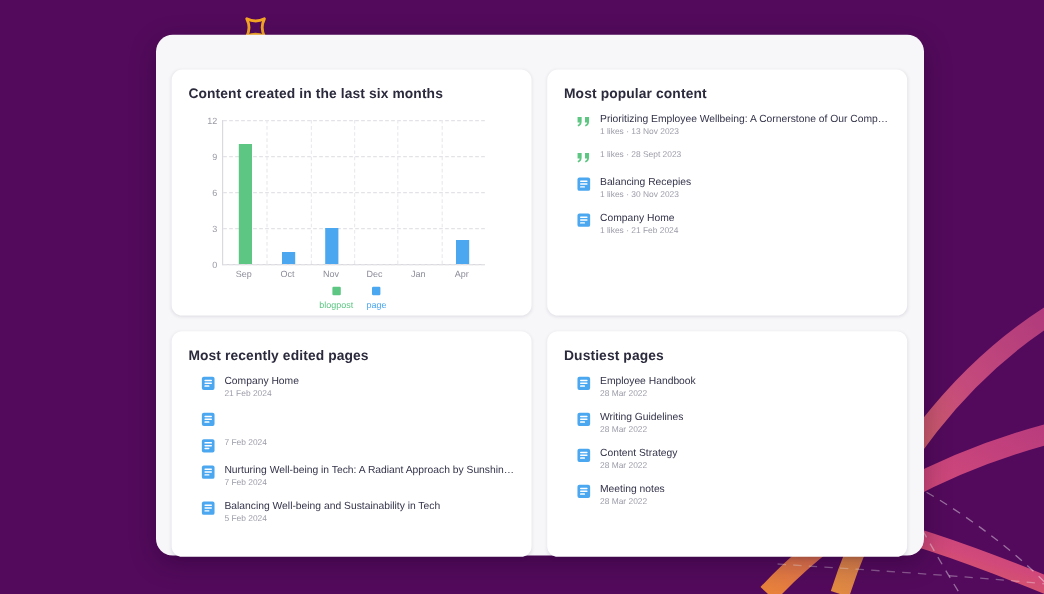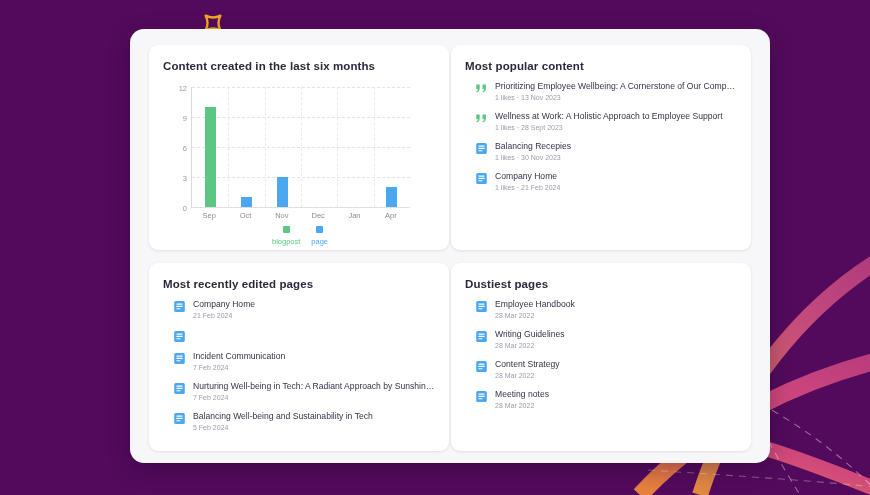--- a/index.html
+++ b/index.html
@@ -52,26 +52,25 @@
     background: #F7F7F9;
     border-radius: 14px;
     box-shadow: 0 6px 22px rgba(20,0,30,0.30);
     z-index: 4;
     padding: 0;
     box-sizing: border-box;
   }
   .grid {
     position: absolute;
     left: 13px;
-    top: 16px;
+    top: 29px;
     width: 614px;
     display: flex;
     flex-wrap: wrap;
-    gap: 13px 2px;
-    justify-content: center;
+    gap: 13px 13px;
   }
   .panel {
     width: 300px;
     background: #FFFFFF;
     border-radius: 9px;
     box-shadow: 0 1px 3px rgba(30,20,60,0.10);
     box-sizing: border-box;
     padding: 14px 14px 10px 14px;
   }
   .panel.tall { height: 205px; }
@@ -332,21 +331,20 @@
                 <span class="item-title">Prioritizing Employee Wellbeing: A Cornerstone of Our Company C...</span>
                 <span class="item-meta">1 likes · 13 Nov 2023</span>
               </span>
             </li>
             <li class="list-item">
               <svg class="item-icon" viewBox="0 0 16 16">
                 <path d="M1.6 3.2h4.2v4.4c0 2.6-1.3 4.3-3.6 5.2l-.6-1.4c1.4-.6 2.1-1.5 2.2-2.6H1.6V3.2z" fill="#5CC682"></path>
                 <path d="M9.2 3.2h4.2v4.4c0 2.6-1.3 4.3-3.6 5.2l-.6-1.4c1.4-.6 2.1-1.5 2.2-2.6H9.2V3.2z" fill="#5CC682"></path>
               </svg>
               <span class="item-text">
-                <span class="item-title">Wellness at Work: A Holistic Approach to Employee Support</span>
                 <span class="item-meta">1 likes · 28 Sept 2023</span>
               </span>
             </li>
             <li class="list-item">
               <svg class="item-icon" viewBox="0 0 16 16">
                 <rect x="1.5" y="1.2" width="13" height="13.6" rx="2" fill="#4BA7F0"></rect>
                 <rect x="4.1" y="4.2" width="7.8" height="1.5" rx="0.7" fill="#FFFFFF"></rect>
                 <rect x="4.1" y="7.1" width="7.8" height="1.5" rx="0.7" fill="#FFFFFF"></rect>
                 <rect x="4.1" y="10.0" width="5.2" height="1.5" rx="0.7" fill="#FFFFFF"></rect>
               </svg>
@@ -394,21 +392,20 @@
               </svg>
             </li>
             <li class="list-item">
               <svg class="item-icon" viewBox="0 0 16 16">
                 <rect x="1.5" y="1.2" width="13" height="13.6" rx="2" fill="#4BA7F0"></rect>
                 <rect x="4.1" y="4.2" width="7.8" height="1.5" rx="0.7" fill="#FFFFFF"></rect>
                 <rect x="4.1" y="7.1" width="7.8" height="1.5" rx="0.7" fill="#FFFFFF"></rect>
                 <rect x="4.1" y="10.0" width="5.2" height="1.5" rx="0.7" fill="#FFFFFF"></rect>
               </svg>
               <span class="item-text">
-                <span class="item-title">Incident Communication</span>
                 <span class="item-meta">7 Feb 2024</span>
               </span>
             </li>
             <li class="list-item">
               <svg class="item-icon" viewBox="0 0 16 16">
                 <rect x="1.5" y="1.2" width="13" height="13.6" rx="2" fill="#4BA7F0"></rect>
                 <rect x="4.1" y="4.2" width="7.8" height="1.5" rx="0.7" fill="#FFFFFF"></rect>
                 <rect x="4.1" y="7.1" width="7.8" height="1.5" rx="0.7" fill="#FFFFFF"></rect>
                 <rect x="4.1" y="10.0" width="5.2" height="1.5" rx="0.7" fill="#FFFFFF"></rect>
               </svg>

